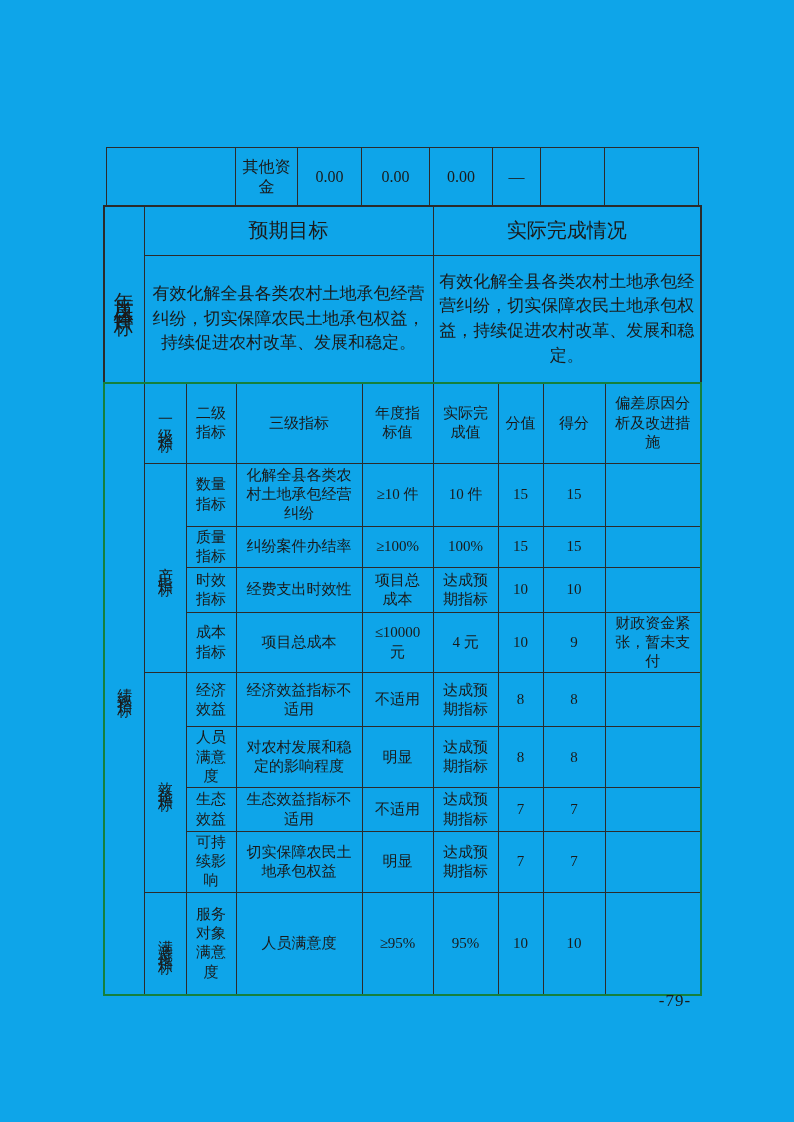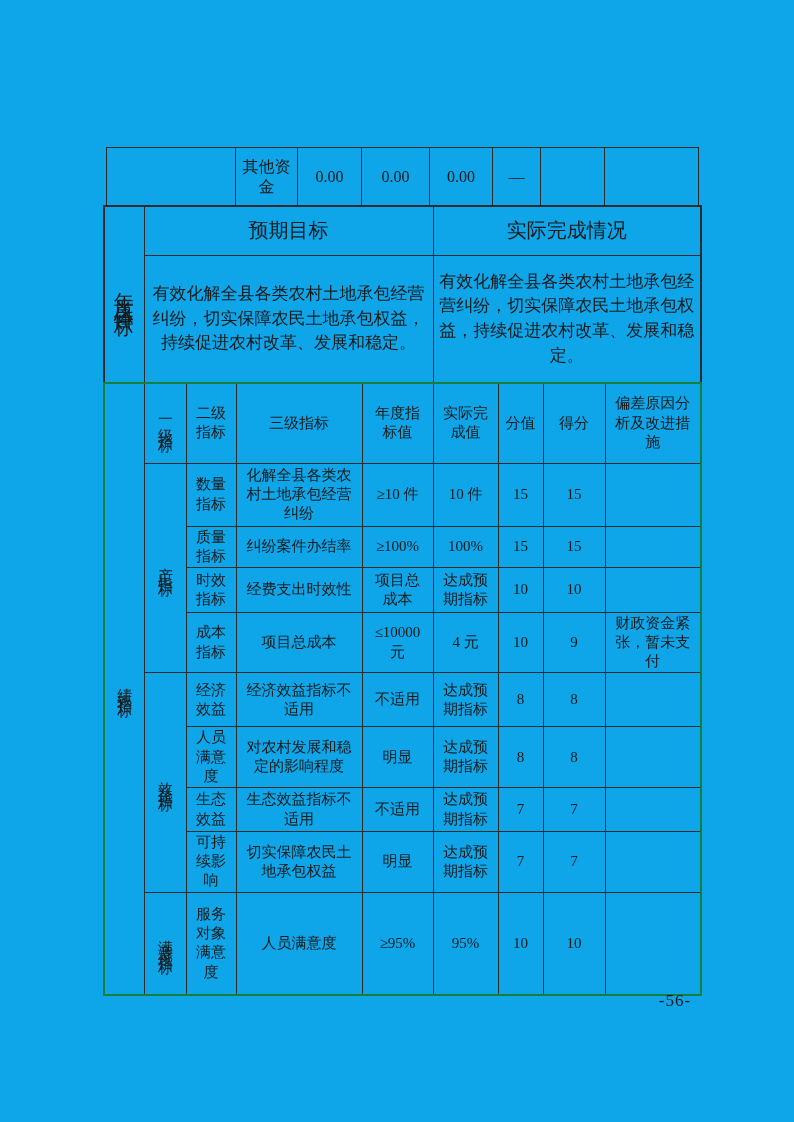--- a/index.html
+++ b/index.html
@@ -261,15 +261,15 @@
       <td class="cell-left">人员满意度</td>
       <td>≥95%</td>
       <td>95%</td>
       <td>10</td>
       <td>10</td>
       <td></td>
     </tr>
   </tbody>
     </table>
 
-  <div class="page-number">-56-</div>
+  <div class="page-number">-79-</div>
 
 </div>
 
 </body></html>

